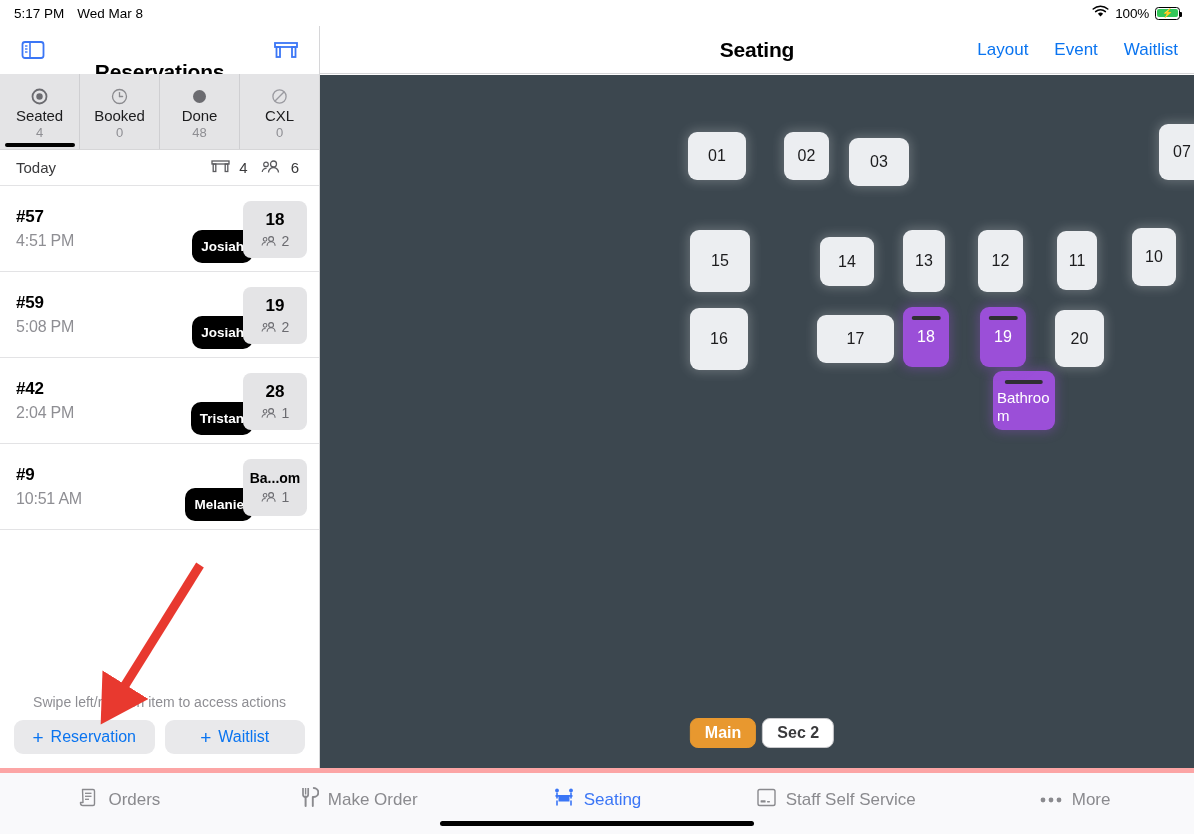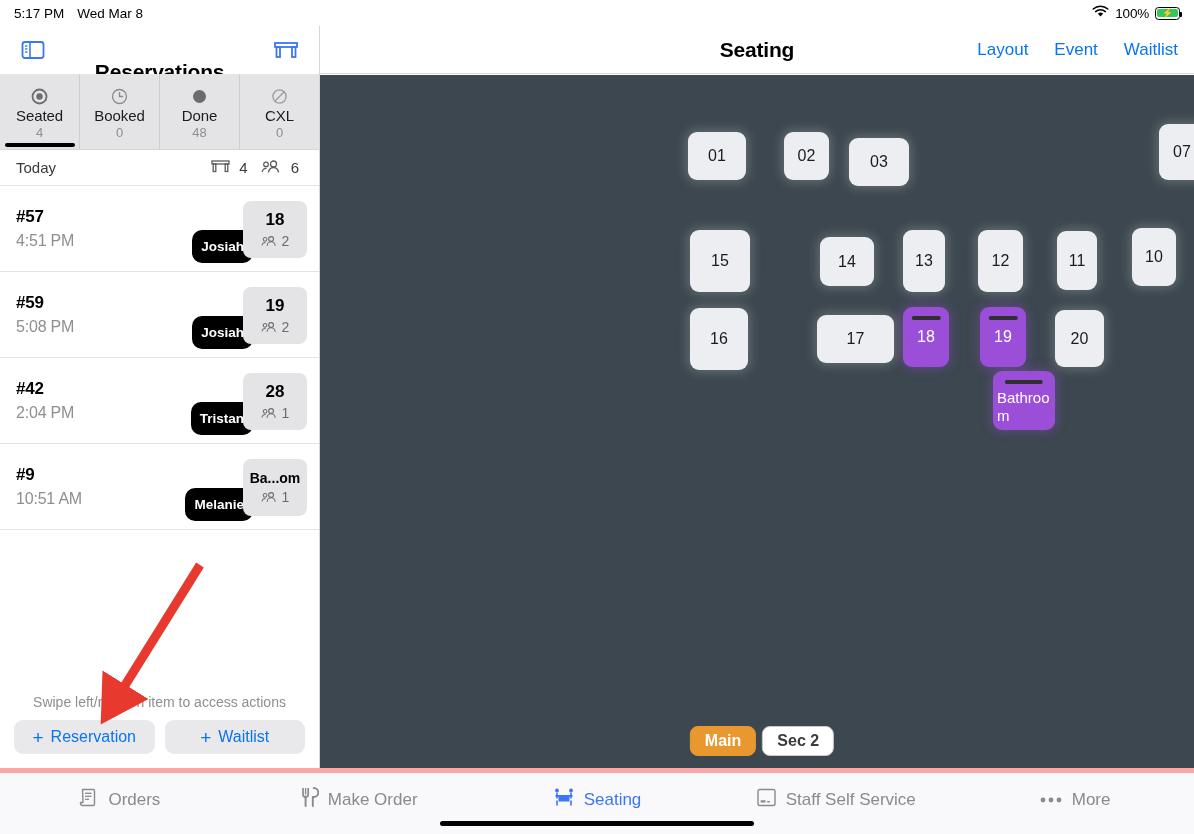--- a/index.html
+++ b/index.html
@@ -140,21 +140,21 @@
     content:''; position:absolute; top: 9px; left:50%; transform:translateX(-50%);
     width: 62%; height: 4px; background:#2f2f33; border-radius: 2px;
   }
   .table.labeltbl {
     font-size: 15px; line-height: 18px; align-items:flex-start;
     justify-content:flex-start; padding: 18px 2px 2px 4px; text-align:left;
     word-break: break-all;
   }
 
   .sections {
-    position:absolute; bottom: 12px; left: 50%; transform: translateX(-50%);
+    position:absolute; bottom: 20px; left: 50%; transform: translateX(-50%);
     display:flex; gap: 6px; padding-left: 10px;
   }
   .sec-btn {
     padding: 5px 14px; border-radius: 8px; font-size: 16px; cursor:pointer;
     background:#fff; color:#3a3a3c; border: 1px solid #c9c9cc; font-weight: bold;
   }
   .sec-btn.active { background:#e8982f; color:#fff; border-color:#e8982f; font-weight:600; }
 
   
   .tabbar {

